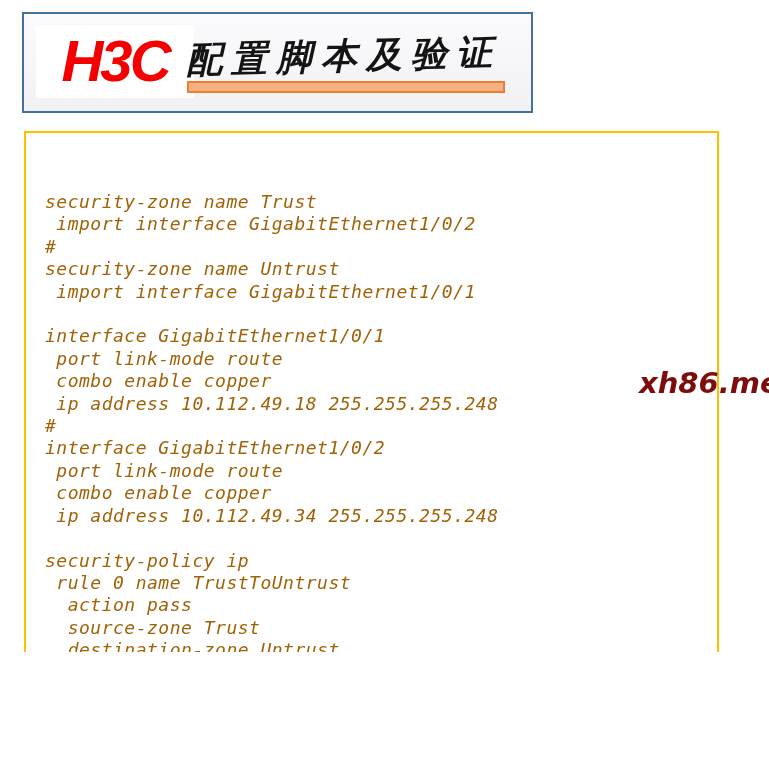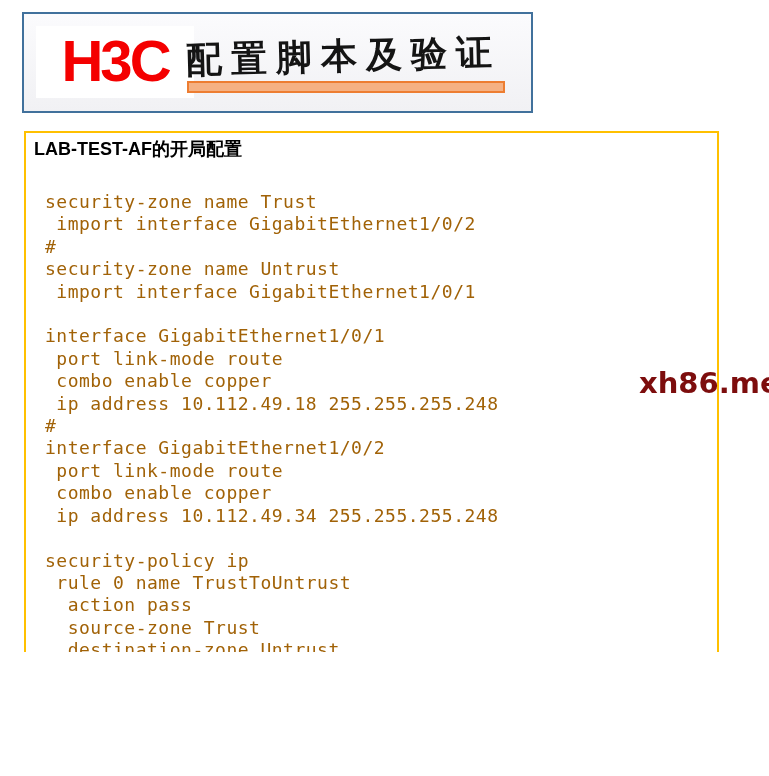--- a/index.html
+++ b/index.html
@@ -7,20 +7,21 @@
     padding: 0;
     background: #ffffff;
     font-family: "Liberation Sans", sans-serif;
   }
   .page {
     position: relative;
     width: 769px;
     height: 652px;
     background: #ffffff;
     overflow: hidden;
+    font-style: italic;
   }
 
   
   .header-box {
     position: absolute;
     left: 22px;
     top: 12px;
     width: 507px;
     height: 97px;
     border: 2px solid #41719c;
@@ -118,21 +119,20 @@
 
 <div class="page">
 
   <div class="header-box">
     <div class="h3c-logo">H3C</div>
     <div class="calligraphy">配置脚本及验证</div>
     <div class="underline-bar"></div>
   </div>
 
   <div class="config-box">
-    <div class="config-title">LAB-TEST-AF的开局配置</div>
     <pre class="config-text">security-zone name Trust
  import interface GigabitEthernet1/0/2
 #
 security-zone name Untrust
  import interface GigabitEthernet1/0/1
 
 interface GigabitEthernet1/0/1
  port link-mode route
  combo enable copper
  ip address 10.112.49.18 255.255.255.248

